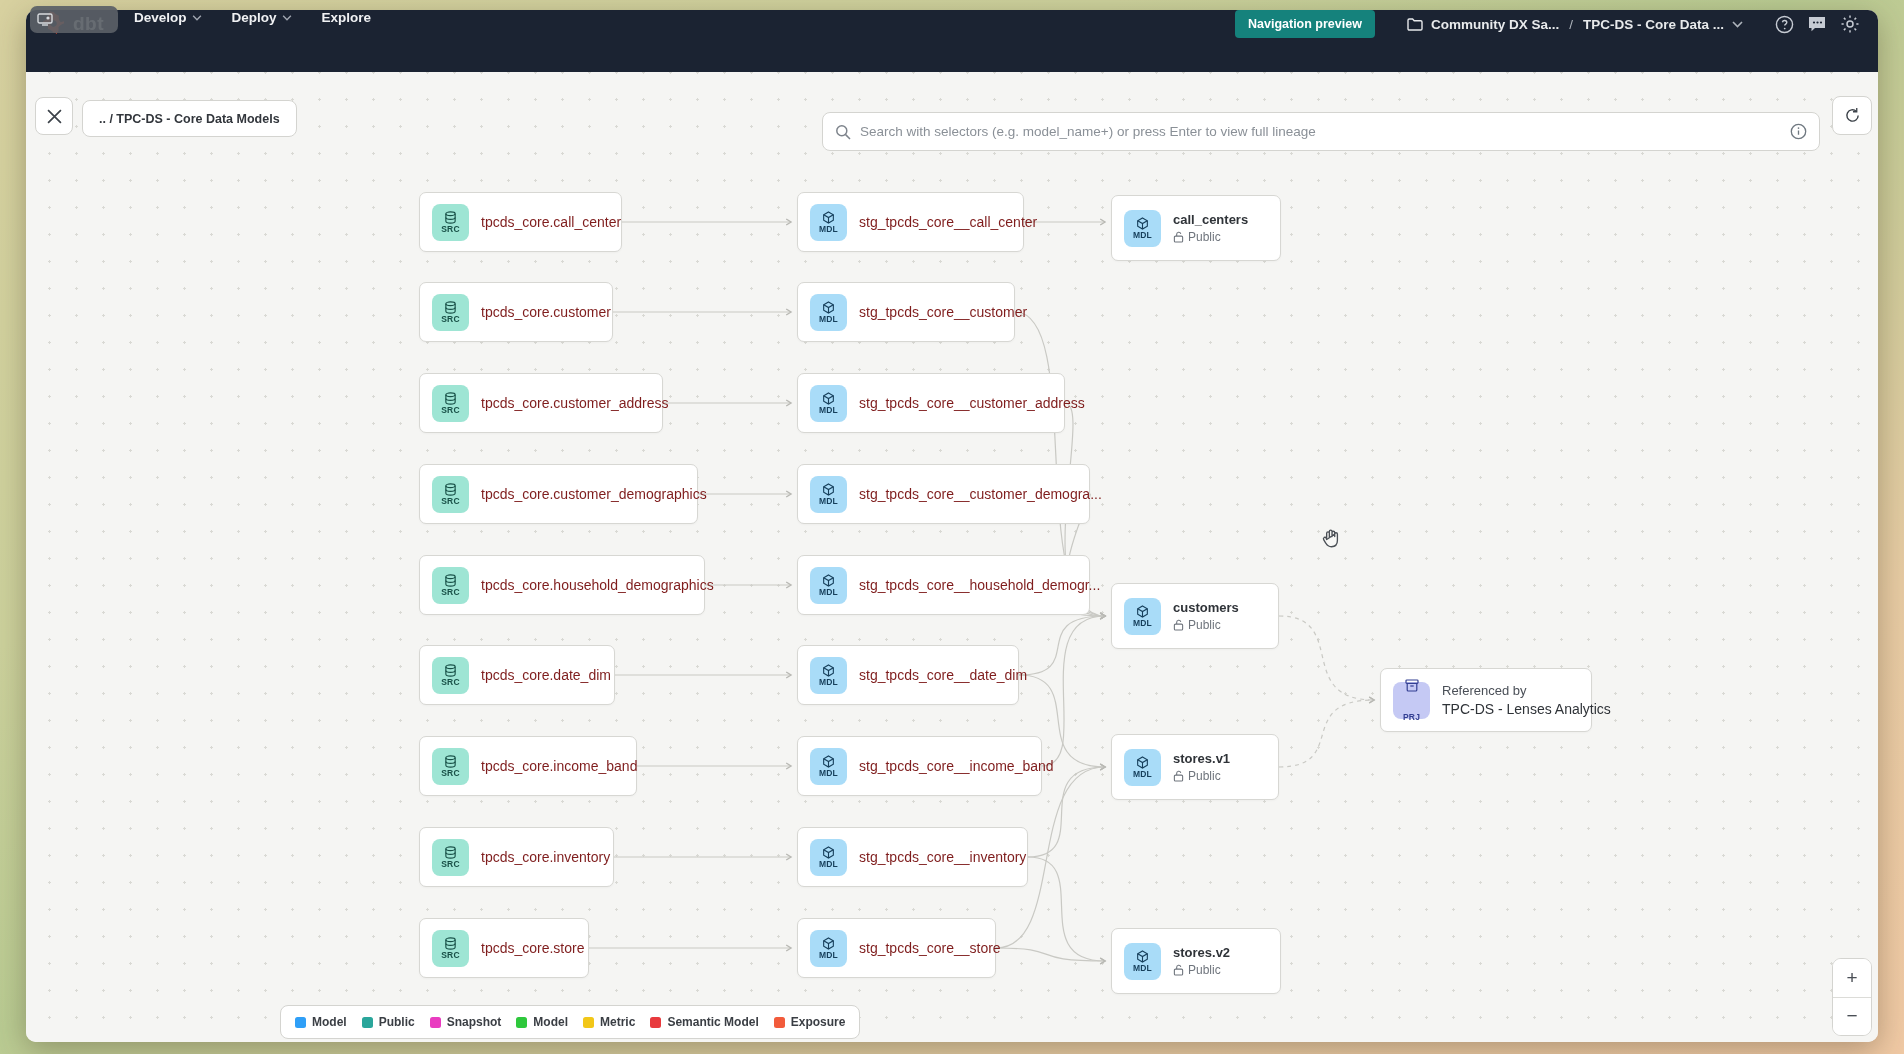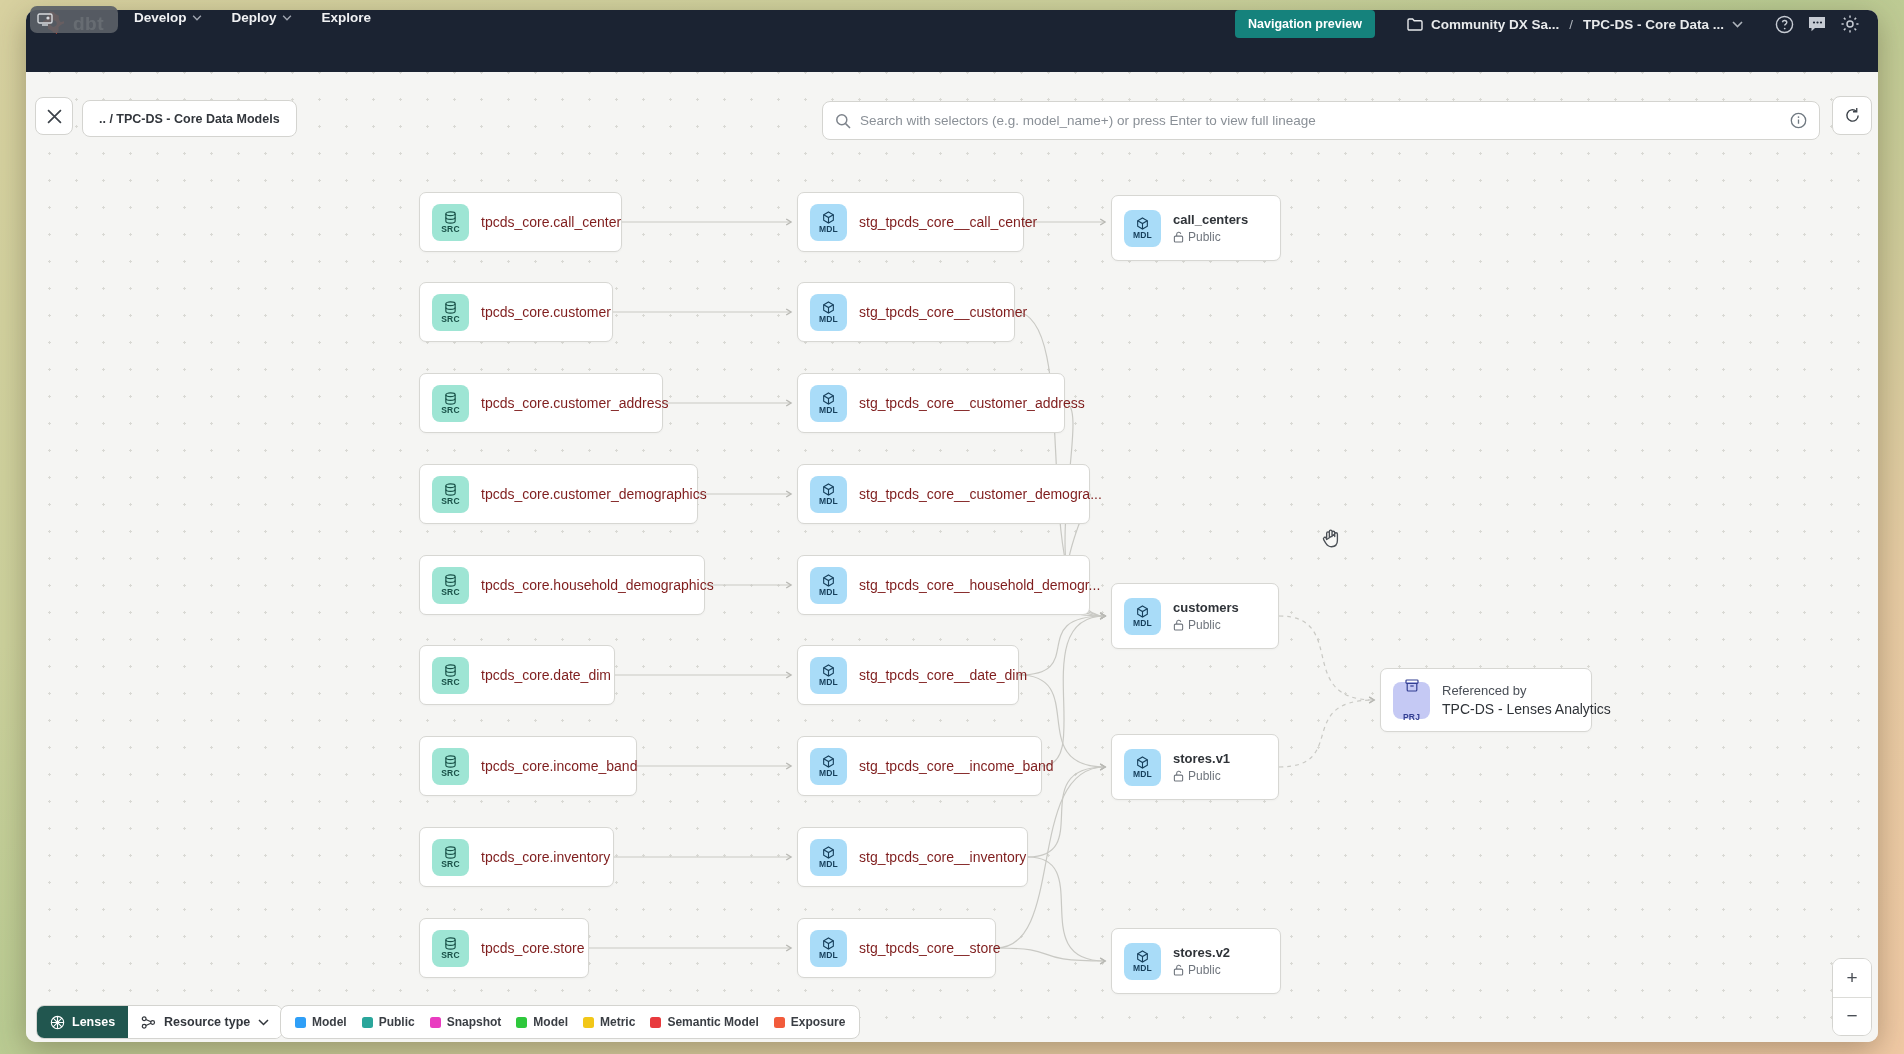--- a/index.html
+++ b/index.html
@@ -38,21 +38,21 @@
     background-image:radial-gradient(circle,#d9d9d4 1.1px, transparent 1.3px);
     background-size:27px 27px; background-position:10px 14px; }
   #edges { position:absolute; left:0; top:0; z-index:1; }
 
   
   .tool-btn { position:absolute; background:#fff; border:1px solid #d4d4d0; border-radius:8px;
     display:flex; align-items:center; justify-content:center; color:#3d434a; cursor:pointer; z-index:10; }
   .chip { position:absolute; left:56px; top:28px; height:37px; background:#fff;
     border:1px solid #d4d4d0; border-radius:8px; display:flex; align-items:center;
     padding:0 16px; font-size:12.5px; font-weight:bold; color:#32363c; z-index:10; cursor:pointer; }
-  .searchbar { position:absolute; left:796px; top:29px; width:998px; height:39px; background:#fff;
+  .searchbar { position:absolute; left:796px; top:40px; width:998px; height:39px; background:#fff;
     border:1px solid #d4d4d0; border-radius:8px; display:flex; align-items:center;
     padding:0 12px; gap:9px; z-index:10; }
   .searchbar input { flex:1; border:none; outline:none; font-size:13.5px; color:#3a4047;
     font-family:"Liberation Sans", sans-serif; background:transparent; }
   .searchbar input::placeholder { color:#8a9097; }
 
   
   .node { position:absolute; background:#fff; border:1px solid #d7d7d3; border-radius:7px;
     display:flex; align-items:center; gap:12px; padding:0 14px 0 12px; z-index:3;
     cursor:pointer; box-shadow:0 1px 2px rgba(0,0,0,.03); }
@@ -555,41 +555,20 @@
           </div>
         </div>
       </div>
 
     <div class="hand-cursor" style="left:1293px;top:455px;">
       <svg width="23" height="23" viewBox="0 0 24 24" fill="#f8f8f6" stroke="#4a4f55" stroke-width="1.4" stroke-linejoin="round" stroke-linecap="round">
         <path d="M8 11V6.5a1.4 1.4 0 0 1 2.8 0V10m0-4.6V4.6a1.4 1.4 0 0 1 2.8 0V10m0-4.2a1.4 1.4 0 0 1 2.8 0V10m0-2.6a1.4 1.4 0 0 1 2.8 0v6.8c0 4-2.6 6.4-6.2 6.4-3 0-4.6-1.4-5.8-3.6L5 13.4c-.6-1-.4-2 .4-2.5.7-.4 1.7-.2 2.2.6L8 13z"></path>
       </svg>
     </div>
 
-    <div class="lens-group">
-      <div class="lens-btn">
-        <svg width="15" height="15" viewBox="0 0 16 16" fill="none" stroke="#fff" stroke-width="1.2">
-          <circle cx="8" cy="8" r="6.6"></circle>
-            <path d="M8 1.4v13.2M1.4 8h13.2M3.4 3.4l9.2 9.2M12.6 3.4l-9.2 9.2"></path>
-        </svg>
-        <span>Lenses</span>
-      </div>
-      <div class="res-btn">
-        <svg width="15" height="15" viewBox="0 0 16 16" fill="none" stroke="#32363c" stroke-width="1.3">
-          <circle cx="3.4" cy="4" r="2"></circle>
-            <circle cx="3.4" cy="12" r="2"></circle>
-            <circle cx="12.4" cy="8" r="2"></circle>
-          <path d="M5.2 4.8l5.4 2.4M5.2 11.2l5.4-2.4"></path>
-        </svg>
-        <span>Resource type</span>
-        <svg width="11" height="7" viewBox="0 0 11 7" fill="none" stroke="#32363c" stroke-width="1.5">
-            <path d="M1 1l4.5 4.5L10 1"></path>
-          </svg>
-      </div>
-    </div>
     <div class="legend" id="legend">
         <div class="legend-item">
           <span class="legend-sq" style="background: rgb(47, 159, 247);"></span>
           <span>Model</span>
         </div>
         <div class="legend-item">
           <span class="legend-sq" style="background: rgb(42, 166, 155);"></span>
           <span>Public</span>
         </div>
         <div class="legend-item">

